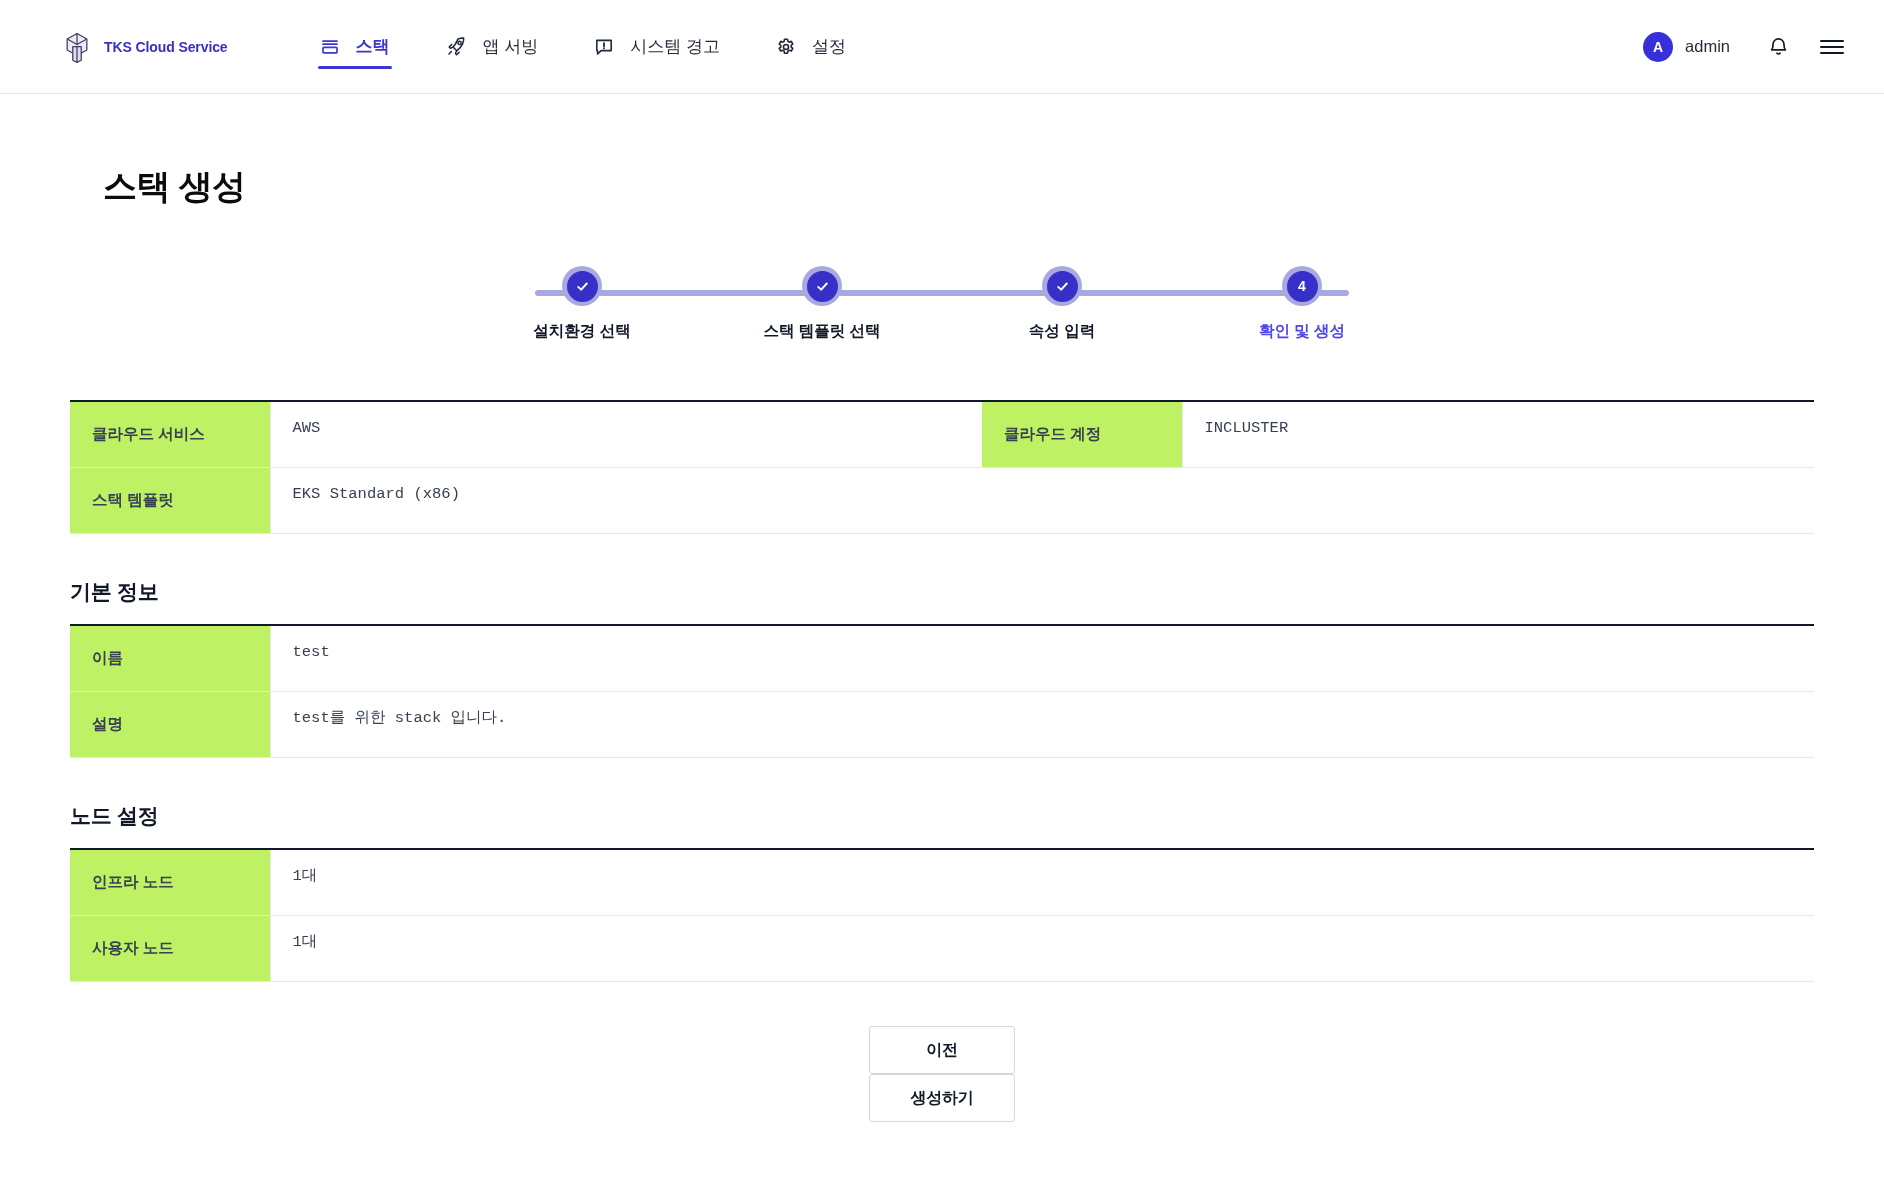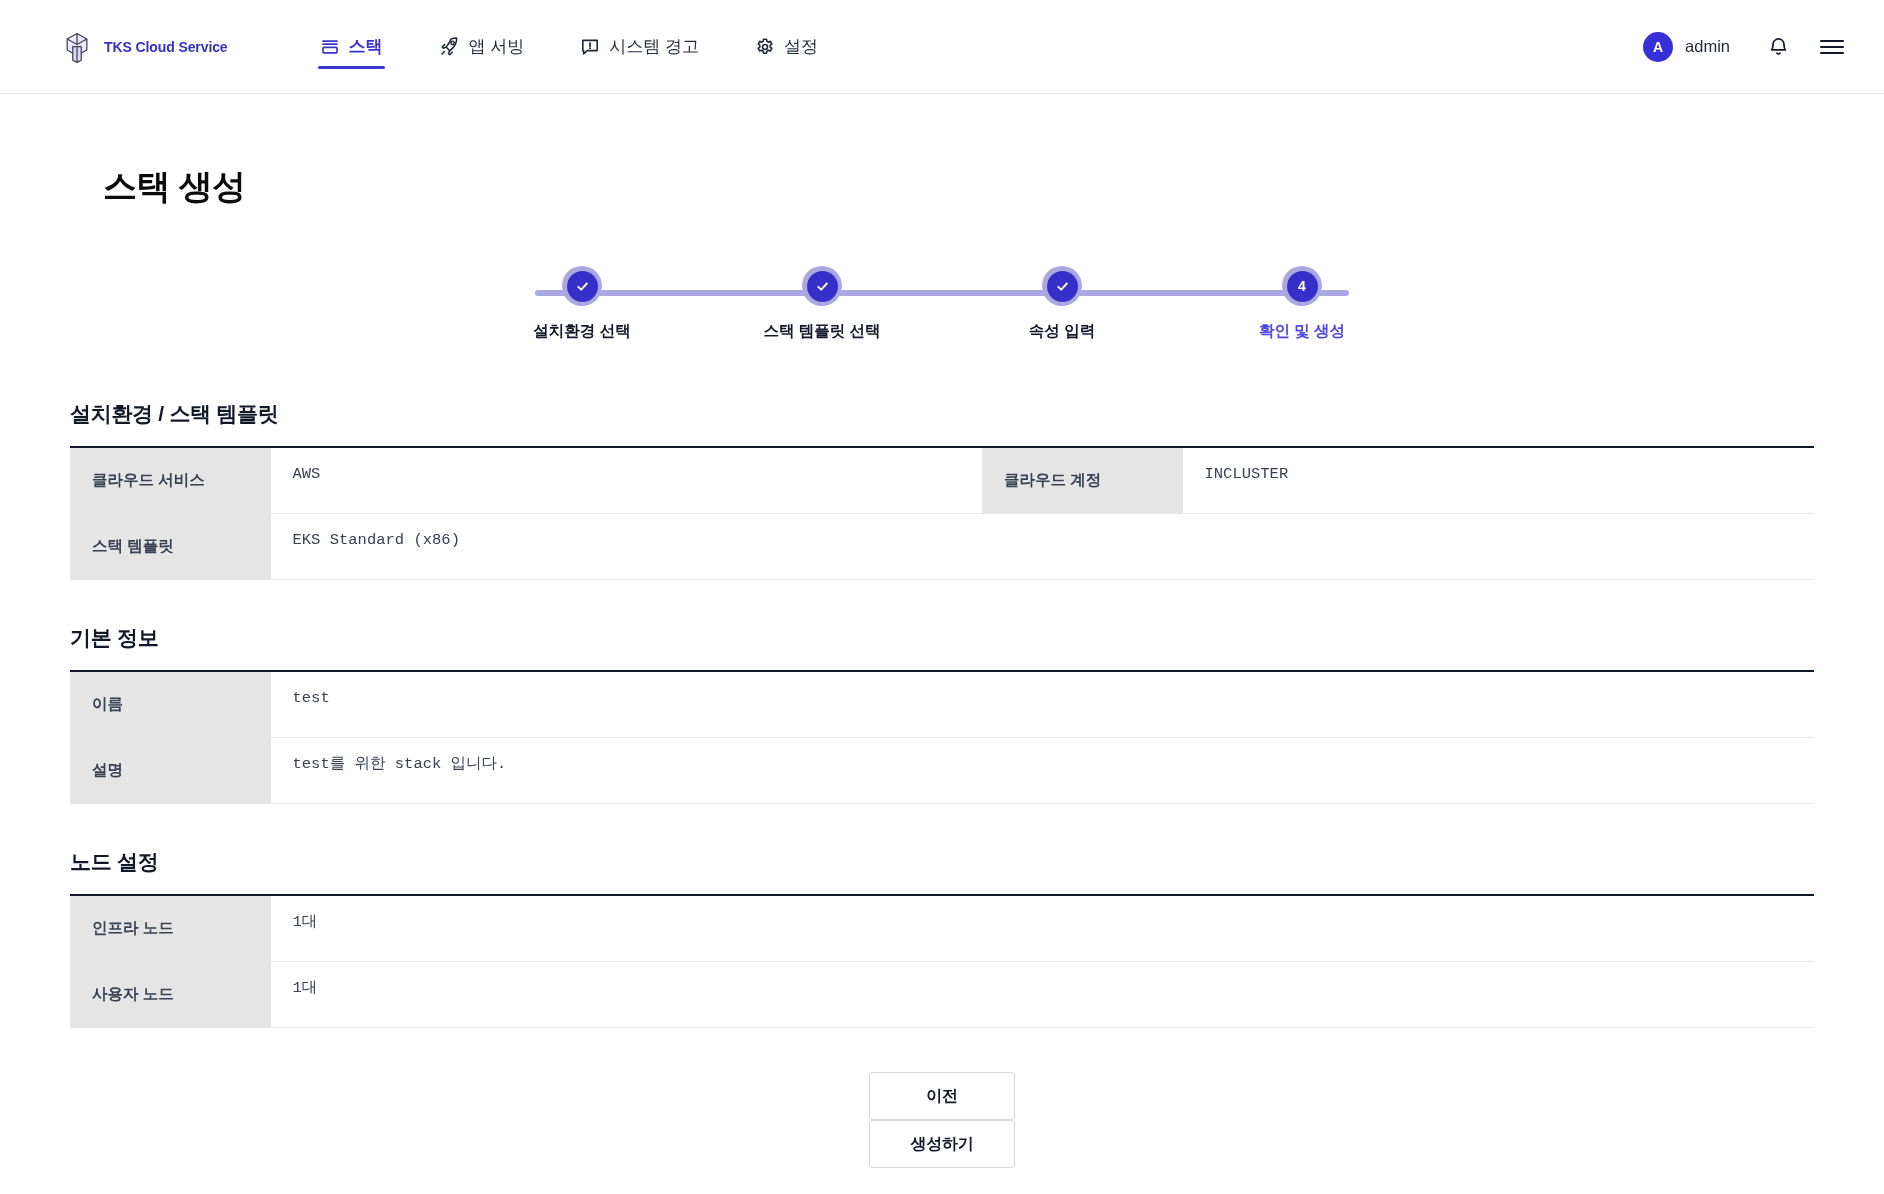--- a/index.html
+++ b/index.html
@@ -43,21 +43,21 @@
 
   .mainnav {
     display: flex;
     align-items: center;
     height: 100%;
     gap: 0;
   }
   .navitem {
     display: flex;
     align-items: center;
-    gap: 9px;
+    gap: 16px;
     height: 100%;
     padding: 0 28px;
     cursor: pointer;
     position: relative;
     color: #1f2937;
     font-size: 17px;
     font-weight: 500;
     white-space: nowrap;
   }
   .navitem.active { color: #3b36cf; font-weight: 700; }
@@ -190,21 +190,21 @@
 
   .info-table {
     width: 100%;
     border-top: 2px solid #111827;
     border-collapse: collapse;
     table-layout: fixed;
   }
   .info-table tr { border-bottom: 1px solid #e7e8ec; }
   .info-table th {
     width: 200px;
-    background: #e5e5e5;
+    background: #bef264;
     text-align: left;
     font-size: 15.5px;
     font-weight: 700;
     color: #374151;
     padding: 22px 0 22px 22px;
     height: 64px;
     border-right: 1px solid #e7e8ec;
     vertical-align: middle;
   }
   .info-table td {
@@ -385,21 +385,20 @@
         <div class="step-ring">
           <div class="step-dot">4</div>
         </div>
         <div class="step-label">확인 및 생성</div>
       </div>
 
     </div>
   </div>
 
   <div class="section first">
-    <div class="section-title">설치환경 / 스택 템플릿</div>
     <table class="info-table">
       <tbody>
         <tr>
           <th>클라우드 서비스</th>
           <td class="half">AWS</td>
           <th>클라우드 계정</th>
           <td>INCLUSTER</td>
         </tr>
         <tr>
           <th>스택 템플릿</th>

